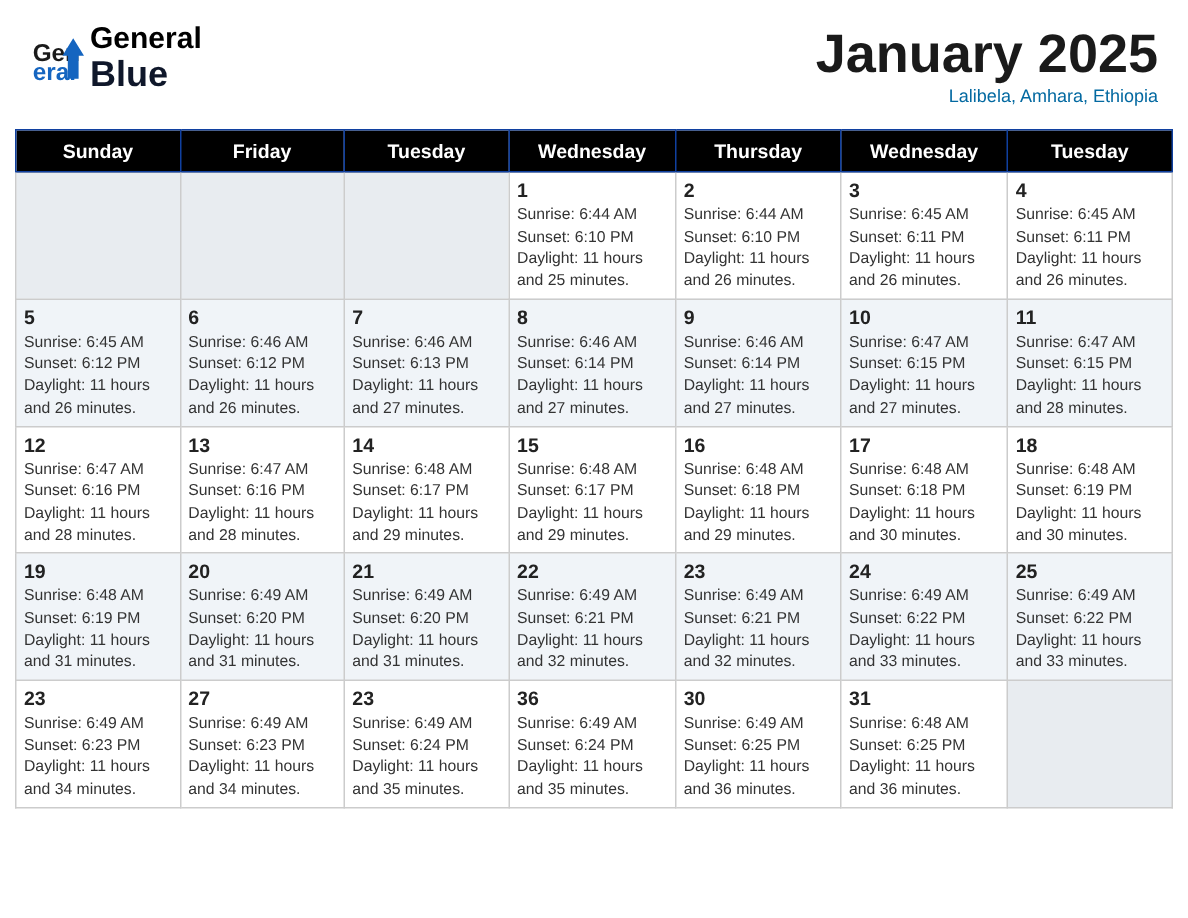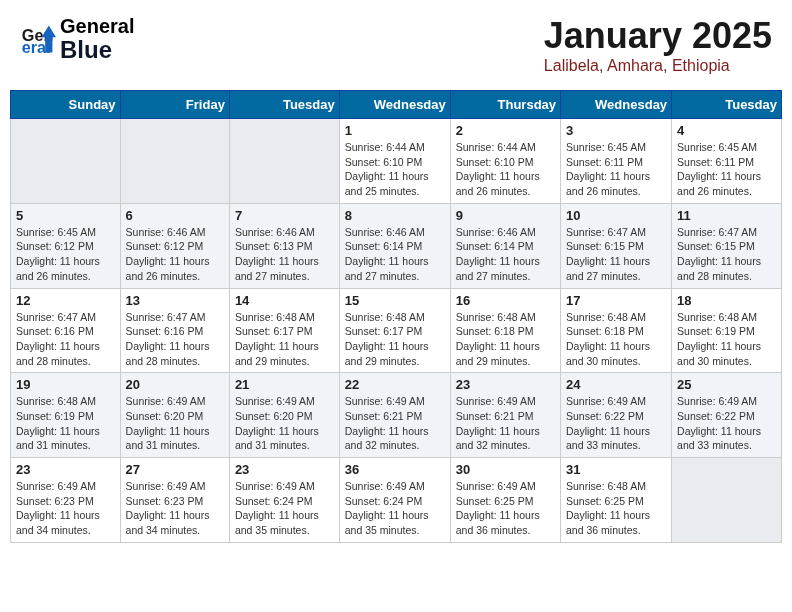--- a/index.html
+++ b/index.html
@@ -20,43 +20,43 @@
     .logo {
       display: flex;
       align-items: center;
     }
     .logo-icon {
       width: 36px;
       height: 36px;
       margin-right: 4px;
     }
     .title-block {
-      text-align: left;
+      text-align: right;
     }
     .month-title {
       font-size: 36px;
       font-weight: bold;
       color: #1a1a1a;
     }
     .location-title {
-      font-size: 16px;
-      color: #7f1d1d;
+      font-size: 12px;
+      color: #0369a1;
     }
     .calendar {
       width: 100%;
       border-collapse: collapse;
       border: 1px solid #ccc;
     }
     .calendar th {
-      background-color: #0369a1;
+      background-color: #000000;
       color: #fff;
       font-size: 13px;
       font-weight: bold;
       padding: 6px 4px;
-      text-align: right;
+      text-align: center;
       border: 1px solid #1040a0;
     }
     .calendar td {
       vertical-align: top;
       border: 1px solid #ccc;
       padding: 4px 5px;
       width: 113px;
       min-height: 80px;
       font-size: 11px;
       color: #222;

